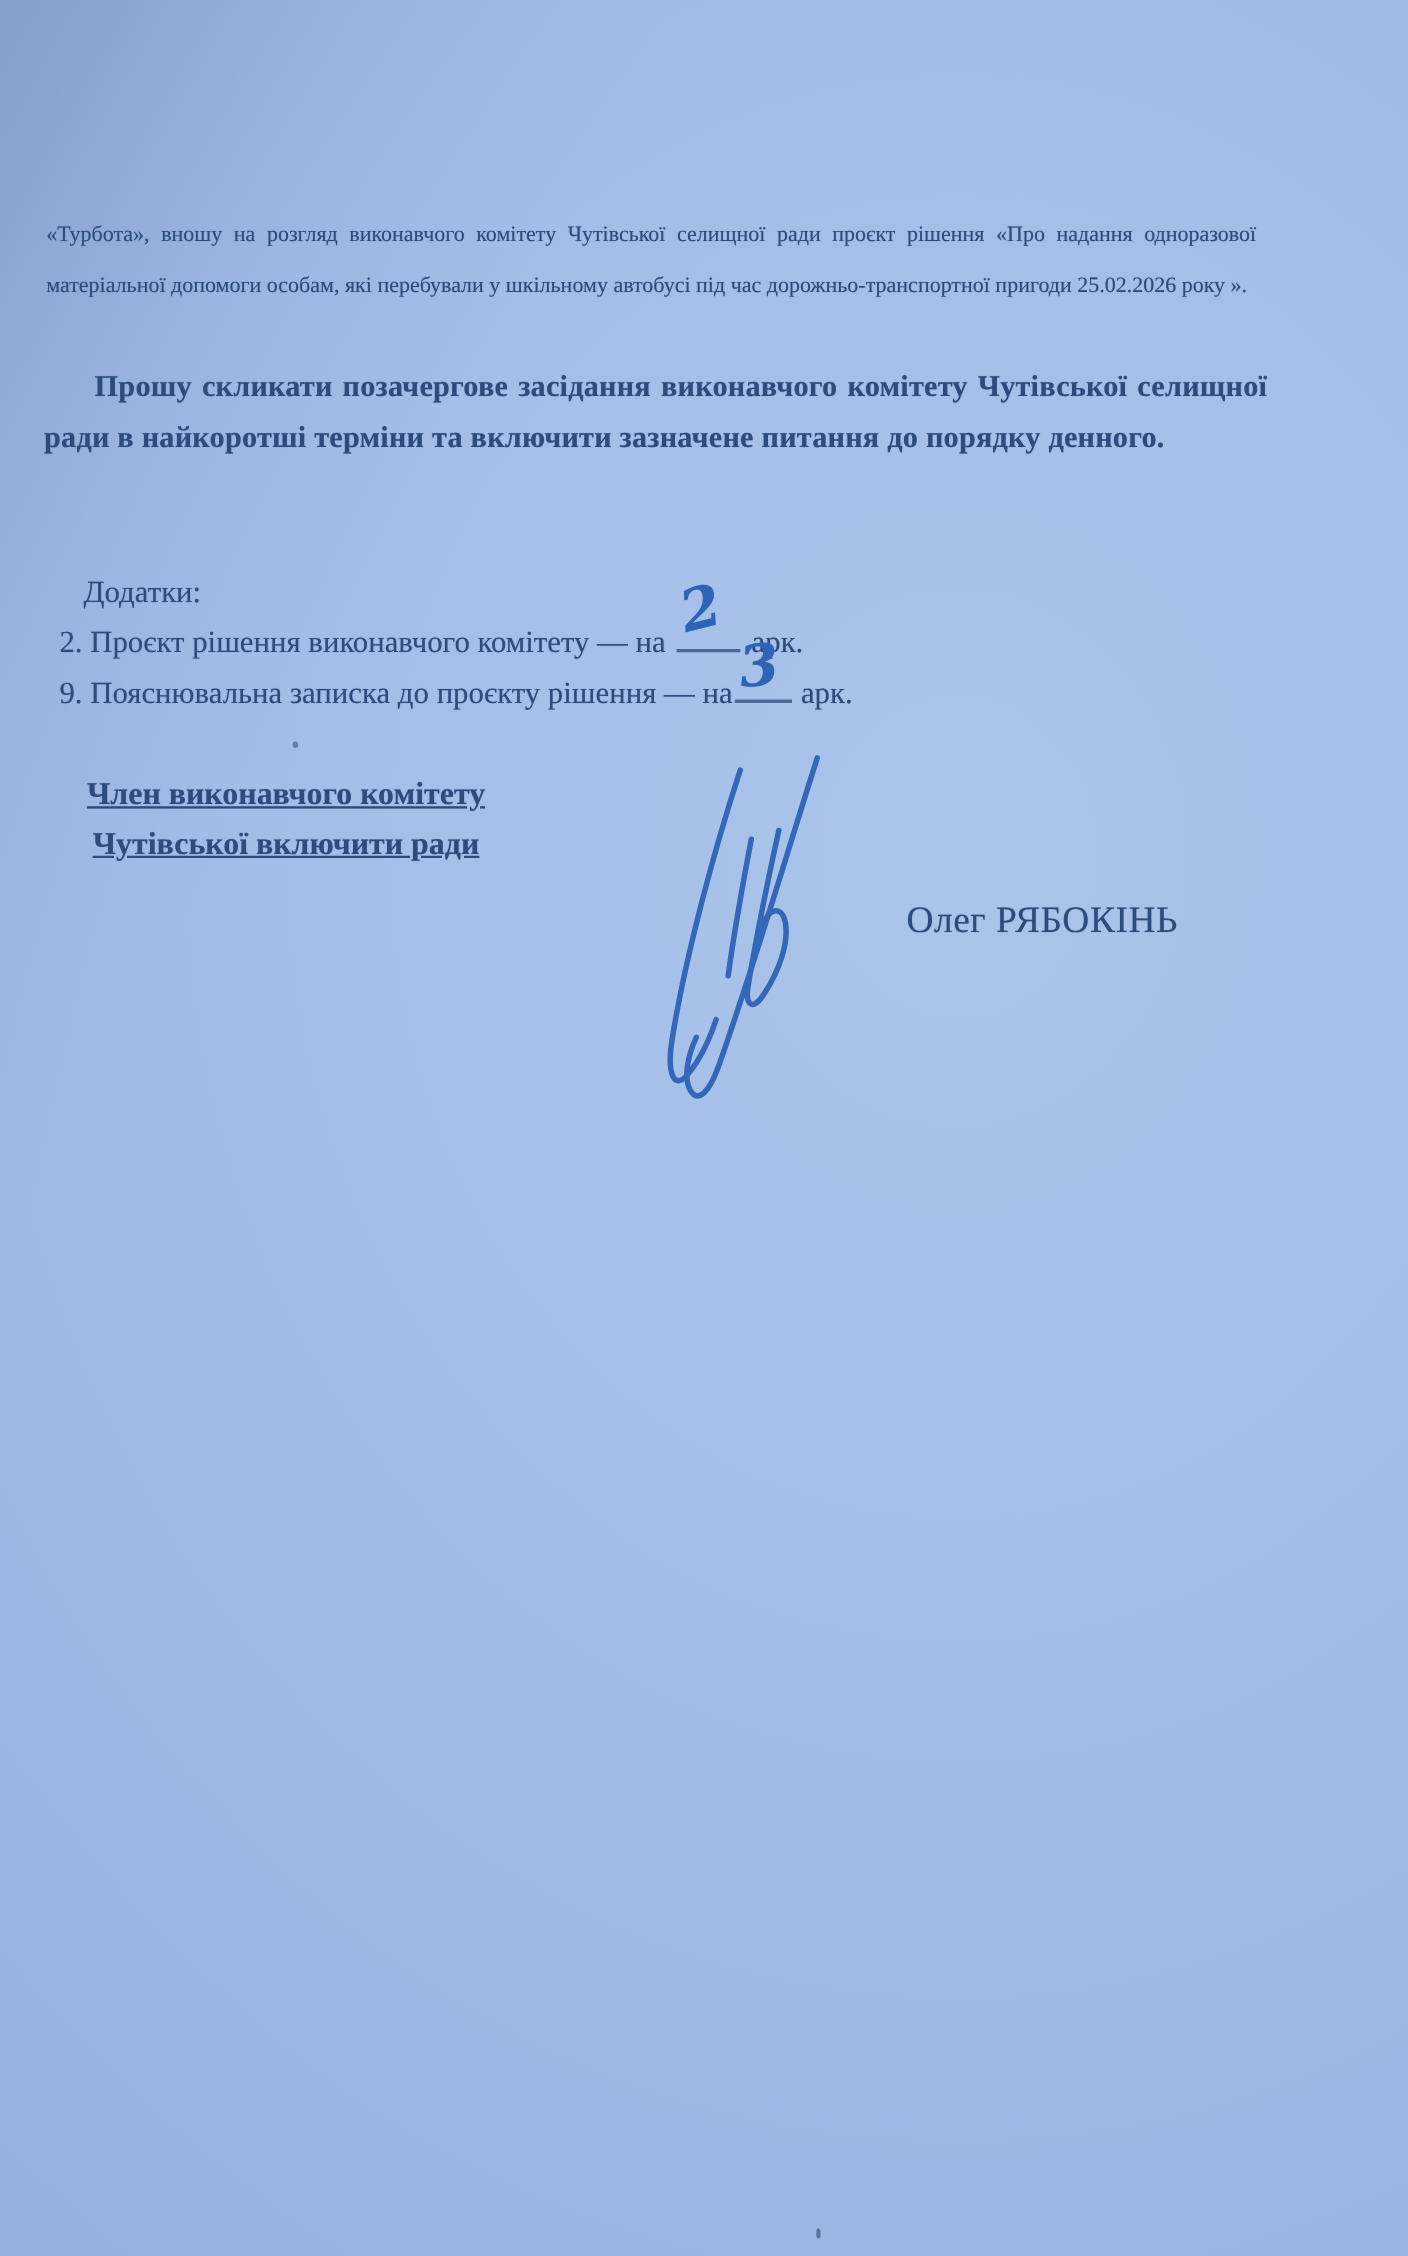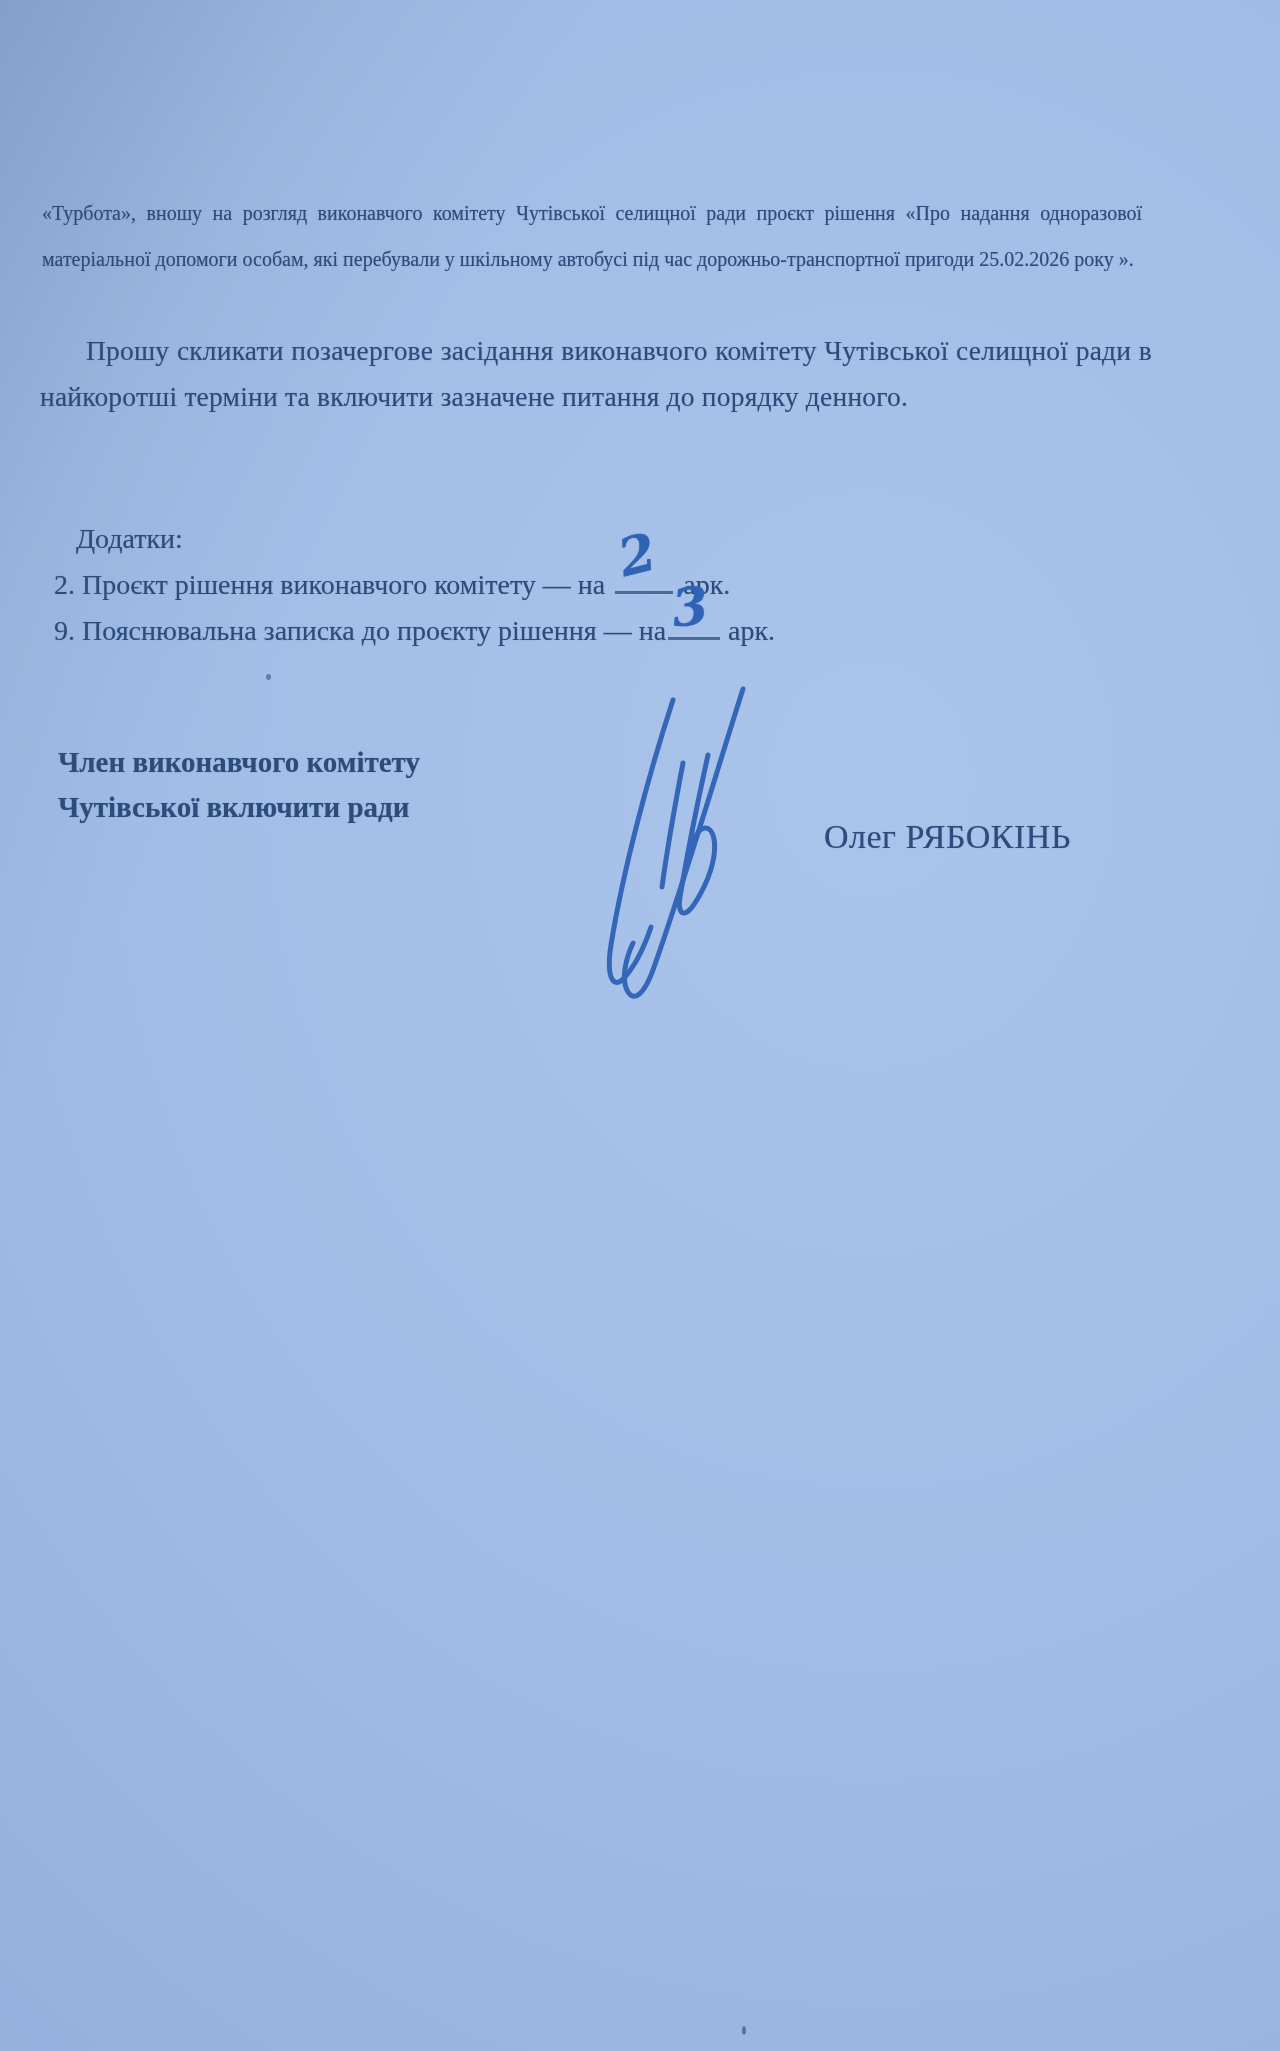--- a/index.html
+++ b/index.html
@@ -17,21 +17,21 @@
   }
   .printink{ color:#2d4c7c; text-shadow:0 0 1px rgba(45,76,124,0.45); }
   .para{
     position:absolute; margin:0;
     font-size:20px; line-height:46px;
     text-align:justify;
   }
   .p1{ left:42px; top:190px; width:1100px; }
   .p2{
     left:40px; top:328px; width:1112px;
-    font-size:27.5px; font-weight:normal; text-indent:46px;
+    font-size:27.5px; font-weight:bold; text-indent:46px;
     letter-spacing:0.2px;
   }
   .attachments{
     position:absolute; left:54px; top:516px;
     font-size:28px; line-height:46px; white-space:nowrap;
   }
   .att-heading{ margin-left:22px; }
   .att-item{ position:relative; }
   .blank{
     display:inline-block; position:relative;
@@ -44,22 +44,24 @@
   .hand{
     position:absolute; left:4px; top:-52px;
     font-family:"DejaVu Serif", serif;
     font-style:italic; font-weight:600;
     font-size:52px; line-height:52px;
     color:#2f63b6; text-shadow:0 0 1px rgba(47,99,182,0.5);
   }
   .digit2{ transform:rotate(-14deg); }
   .digit3{ transform:rotate(-6deg); top:-46px; }
   .sig-block{
-    position:absolute; left:58px; top:740px; width:404px;
+    position:absolute; left:58px; top:700px; width:404px;
     font-size:29px; font-weight:bold; line-height:45px;
+    text-align:center;
+    text-decoration:underline;
   }
   .signatory-name{
     position:absolute; left:788px; top:818px;
     font-size:34px; font-weight:normal; letter-spacing:0.5px;margin-left:36px;
   }
   .signature-svg{ position:absolute; left:545px; top:655px; }
   .ink-dot{
     position:absolute; border-radius:50%;
     background:rgba(45,76,124,0.55);
   }

